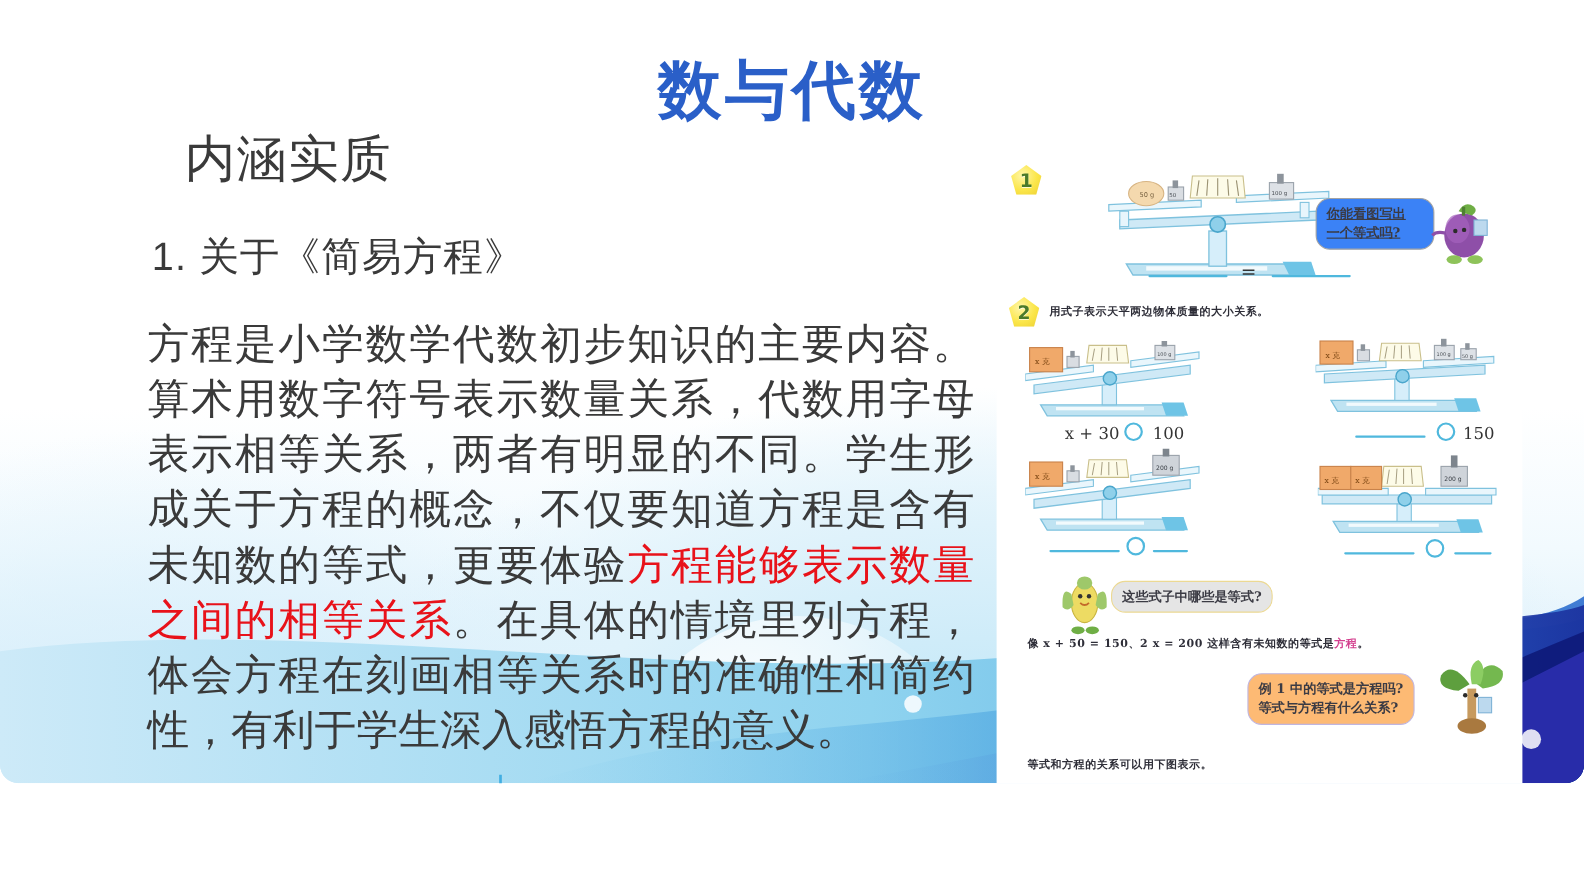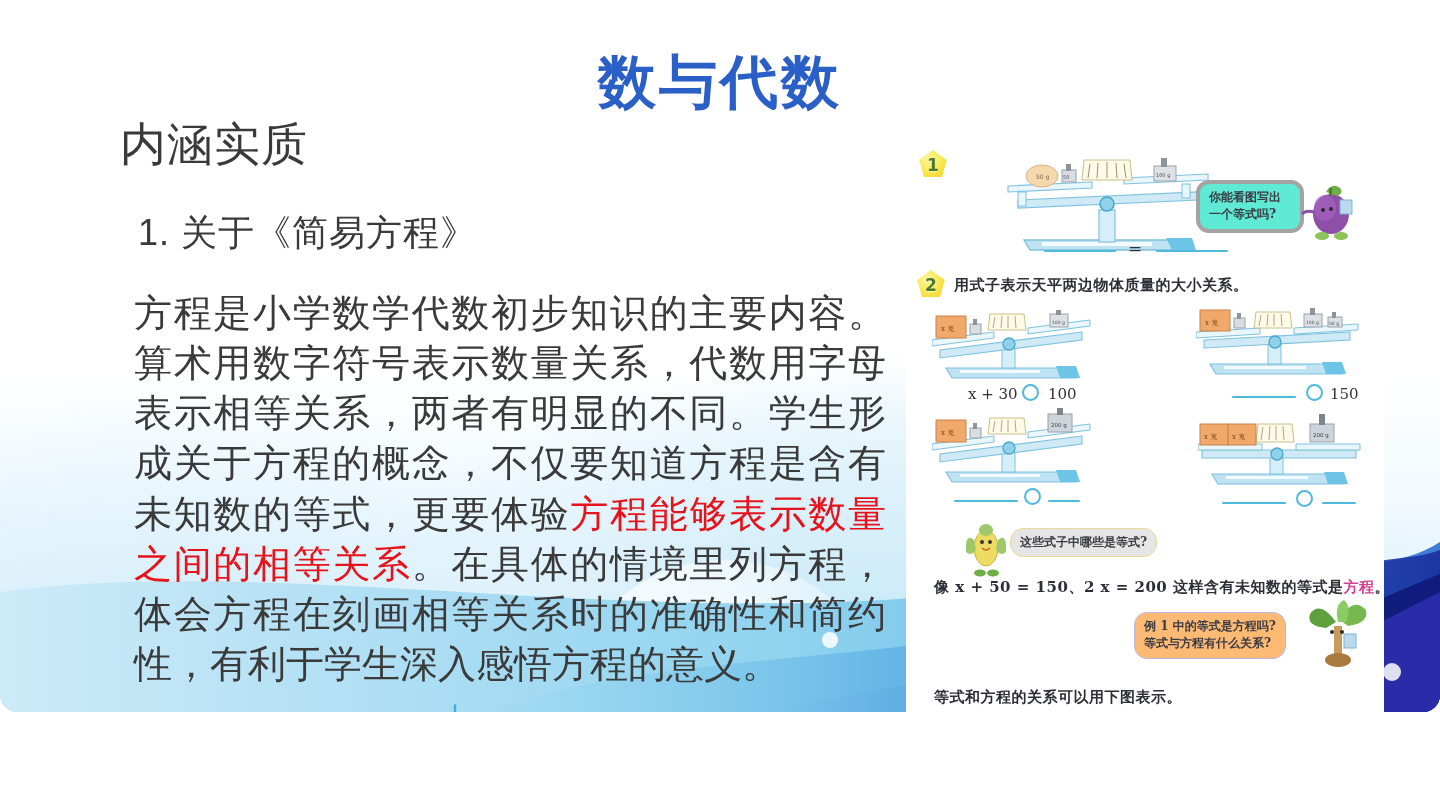--- a/index.html
+++ b/index.html
@@ -51,20 +51,21 @@
 
   
   .left-col { position: absolute; left: 120px; top: 118px; width: 760px; }
 
   .heading {
     font-size: 46px;
     color: #3a3a3a;
     line-height: 1.15;
     font-weight: normal;
     letter-spacing: 1px;
+    margin-left: 48px;
   }
   .subheading {
     position: absolute;
     left: 18px;
     top: 92px;
     font-size: 36px;
     color: #3a3a3a;
     line-height: 1.28;
     width: 420px;
     letter-spacing: 1px;
@@ -96,21 +97,21 @@
     background: radial-gradient(circle at 38% 32%, #fff6a8 0%, #fbe64a 48%, #e8c92c 100%);
     clip-path: polygon(50% 0%, 96% 33%, 80% 90%, 20% 90%, 4% 33%);
     color: #4a7a2a;
     font-size: 17px; font-weight: bold;
     display: flex; align-items: center; justify-content: center;
     font-family: "DejaVu Sans", sans-serif;
     text-shadow: 0 1px 0 rgba(255,255,255,.7);
   }
   .book-line {
     position: absolute;
-    font-size: 15px;
+    font-size: 10px;
     color: #2e2e38;
     font-family: "DejaVu Serif", "Liberation Serif", serif;
     font-weight: bold;
     letter-spacing: .5px;
     white-space: nowrap;
   }
   .eq-text {
     position: absolute;
     font-size: 15px;
     color: #333;
@@ -133,21 +134,21 @@
     position: absolute;
     border-radius: 13px;
     padding: 5px 9px;
     font-size: 12px;
     line-height: 1.45;
     color: #3b3b44;
     font-family: "DejaVu Serif", "Liberation Serif", serif;
     font-weight: bold;
     white-space: pre-line;
   }
-  .bubble.green { background: #5eead4; border: 4px solid #a3a3a3; }
+  .bubble.green { background: #3b82f6; border: 1px solid #a3a3a3; text-decoration: underline; }
   .bubble.cream { background: #e5e5e5; border: 1px solid #ecd993; }
   .bubble.violet { background: #fdba74; border: 1px solid #bfb5e0; }
 
   
   .scale { position: absolute; }
   .blk { position: absolute; }
 
   
   .venn-outer {
     position: absolute;

